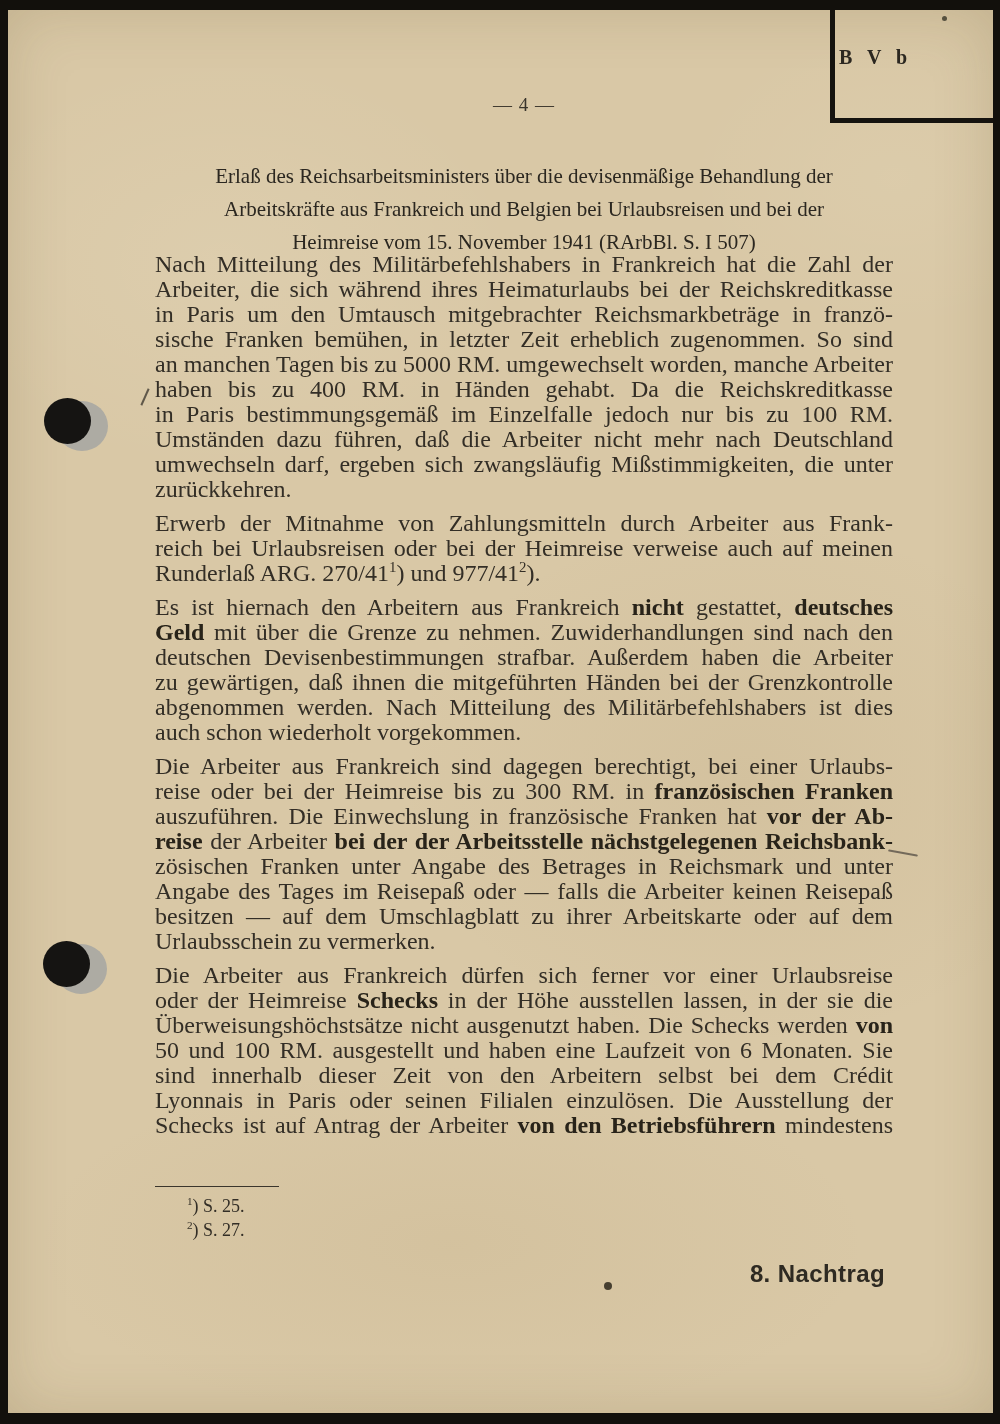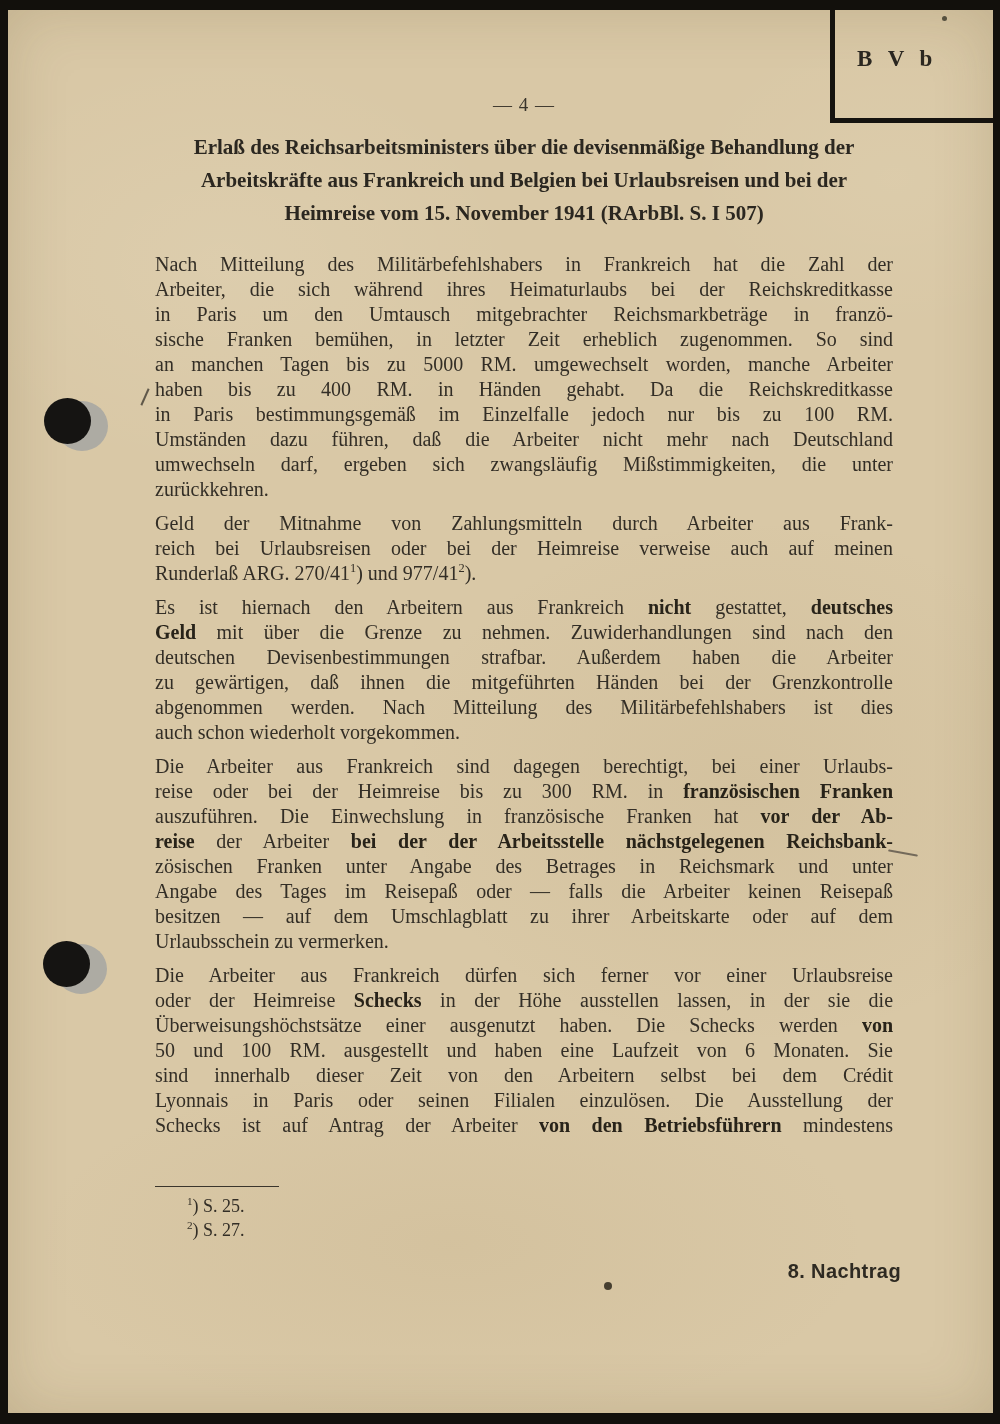--- a/index.html
+++ b/index.html
@@ -23,60 +23,60 @@
     color:#332e26;
   }
   
   .bvb-box{
     position:absolute; top:0; right:0;
     width:158px; height:108px;
     border-left:5px solid #15130f;
     border-bottom:5px solid #15130f;
   }
   .bvb-label{
-    position:absolute; left:22px; top:36px;
-    font-weight:bold; font-size:23px; letter-spacing:5px;
+    position:absolute; left:4px; top:36px;
+    font-weight:bold; font-size:20px; letter-spacing:5px;
     color:#2b2720;
   }
   .page-number{
     position:absolute; left:147px; width:738px; top:84px;
     text-align:center; font-size:19px; color:#3a352c;
     letter-spacing:1px;
   }
   .heading{
-    position:absolute; left:143px; width:746px; top:121px;
-    text-align:center; font-weight:bold;
+    position:absolute; left:143px; width:746px; top:150px;
+    text-align:center; font-weight:normal;
     font-size:21px; line-height:33px; color:#2b2720;
   }
   .body-text{
     position:absolute; left:147px; width:738px; top:242px;
-    font-size:20px; line-height:25px;
+    font-size:24px; line-height:25px;
   }
   .para{ margin:0 0 9px 0; }
   .line{
     text-align:justify;
     text-align-last:justify;
     white-space:normal;
   }
   .line.last{ text-align-last:left; }
   .b{ font-weight:bold; color:#282319; }
   .sup{ vertical-align:super; font-size:0.62em; line-height:0; }
   .footnote-rule{
     position:absolute; left:147px; top:1176px;
     width:124px; height:0;
     border-top:1.6px solid #3a352c;
   }
   .footnotes{
     position:absolute; left:147px; top:1184px;
     font-size:18px; line-height:24px; color:#332e26;margin-left:32px;
   }
   .footer-label{
-    position:absolute; right:92px; top:1250px;
+    position:absolute; right:108px; top:1250px;
     font-family:"Liberation Sans", sans-serif;
-    font-weight:bold; font-size:20px; color:#2e2a22;
+    font-weight:bold; font-size:24px; color:#2e2a22;
     letter-spacing:0.4px;
   }
   
   .hole{ position:absolute; }
   .hole .ring{
     position:absolute; width:52px; height:50px; border-radius:50%;
     background:#adaba3; left:12px; top:3px;
   }
   .hole .punch{
     position:absolute; width:47px; height:46px; border-radius:50%;
@@ -131,21 +131,21 @@
         <div class="line"><span class="">in Paris um den Umtausch mitgebrachter Reichsmarkbeträge in franzö-</span></div>
         <div class="line"><span class="">sische Franken bemühen, in letzter Zeit erheblich zugenommen. So sind</span></div>
         <div class="line"><span class="">an manchen Tagen bis zu 5000 RM. umgewechselt worden, manche Arbeiter</span></div>
         <div class="line"><span class="">haben bis zu 400 RM. in Händen gehabt. Da die Reichskreditkasse</span></div>
         <div class="line"><span class="">in Paris bestimmungsgemäß im Einzelfalle jedoch nur bis zu 100 RM.</span></div>
         <div class="line"><span class="">Umständen dazu führen, daß die Arbeiter nicht mehr nach Deutschland</span></div>
         <div class="line"><span class="">umwechseln darf, ergeben sich zwangsläufig Mißstimmigkeiten, die unter</span></div>
         <div class="line last"><span class="">zurückkehren.</span></div>
       </div>
       <div class="para">
-        <div class="line"><span class="">Geld der Mitnahme von Zahlungsmitteln durch Arbeiter aus Frank-</span></div>
+        <div class="line"><span class="">Erwerb der Mitnahme von Zahlungsmitteln durch Arbeiter aus Frank-</span></div>
         <div class="line"><span class="">reich bei Urlaubsreisen oder bei der Heimreise verweise auch auf meinen</span></div>
         <div class="line last"><span class="">Runderlaß ARG. 270/41</span><span class=" sup">1</span><span class="">) und 977/41</span><span class=" sup">2</span><span class="">).</span></div>
       </div>
       <div class="para">
         <div class="line"><span class="">Es ist hiernach den Arbeitern aus Frankreich </span><span class="b">nicht</span><span class=""> gestattet, </span><span class="b">deutsches</span></div>
         <div class="line"><span class="b">Geld</span><span class=""> mit über die Grenze zu nehmen. Zuwiderhandlungen sind nach den</span></div>
         <div class="line"><span class="">deutschen Devisenbestimmungen strafbar. Außerdem haben die Arbeiter</span></div>
         <div class="line"><span class="">zu gewärtigen, daß ihnen die mitgeführten Händen bei der Grenzkontrolle</span></div>
         <div class="line"><span class="">abgenommen werden. Nach Mitteilung des Militärbefehlshabers ist dies</span></div>
         <div class="line last"><span class="">auch schon wiederholt vorgekommen.</span></div>
@@ -156,21 +156,21 @@
         <div class="line"><span class="">auszuführen. Die Einwechslung in französische Franken hat </span><span class="b">vor der Ab-</span></div>
         <div class="line"><span class="b">reise</span><span class=""> der Arbeiter </span><span class="b">bei der der Arbeitsstelle nächstgelegenen Reichsbank-</span></div>
         <div class="line"><span class="">zösischen Franken unter Angabe des Betrages in Reichsmark und unter</span></div>
         <div class="line"><span class="">Angabe des Tages im Reisepaß oder — falls die Arbeiter keinen Reisepaß</span></div>
         <div class="line"><span class="">besitzen — auf dem Umschlagblatt zu ihrer Arbeitskarte oder auf dem</span></div>
         <div class="line last"><span class="">Urlaubsschein zu vermerken.</span></div>
       </div>
       <div class="para">
         <div class="line"><span class="">Die Arbeiter aus Frankreich dürfen sich ferner vor einer Urlaubsreise</span></div>
         <div class="line"><span class="">oder der Heimreise </span><span class="b">Schecks</span><span class=""> in der Höhe ausstellen lassen, in der sie die</span></div>
-        <div class="line"><span class="">Überweisungshöchstsätze einer ausgenutzt haben. Die Schecks werden </span><span class="b">von</span></div>
+        <div class="line"><span class="">Überweisungshöchstsätze nicht ausgenutzt haben. Die Schecks werden </span><span class="b">von</span></div>
         <div class="line"><span class="">50 und 100 RM. ausgestellt und haben eine Laufzeit von 6 Monaten. Sie</span></div>
         <div class="line"><span class="">sind innerhalb dieser Zeit von den Arbeitern selbst bei dem Crédit</span></div>
         <div class="line"><span class="">Lyonnais in Paris oder seinen Filialen einzulösen. Die Ausstellung der</span></div>
         <div class="line"><span class="">Schecks ist auf Antrag der Arbeiter </span><span class="b">von den Betriebsführern</span><span class=""> mindestens</span></div>
       </div>
     </div>
 
   <div class="footnote-rule"></div>
   <div class="footnotes">
       <div class="line last"><span class=" sup">1</span><span class="">) S. 25.</span></div>

